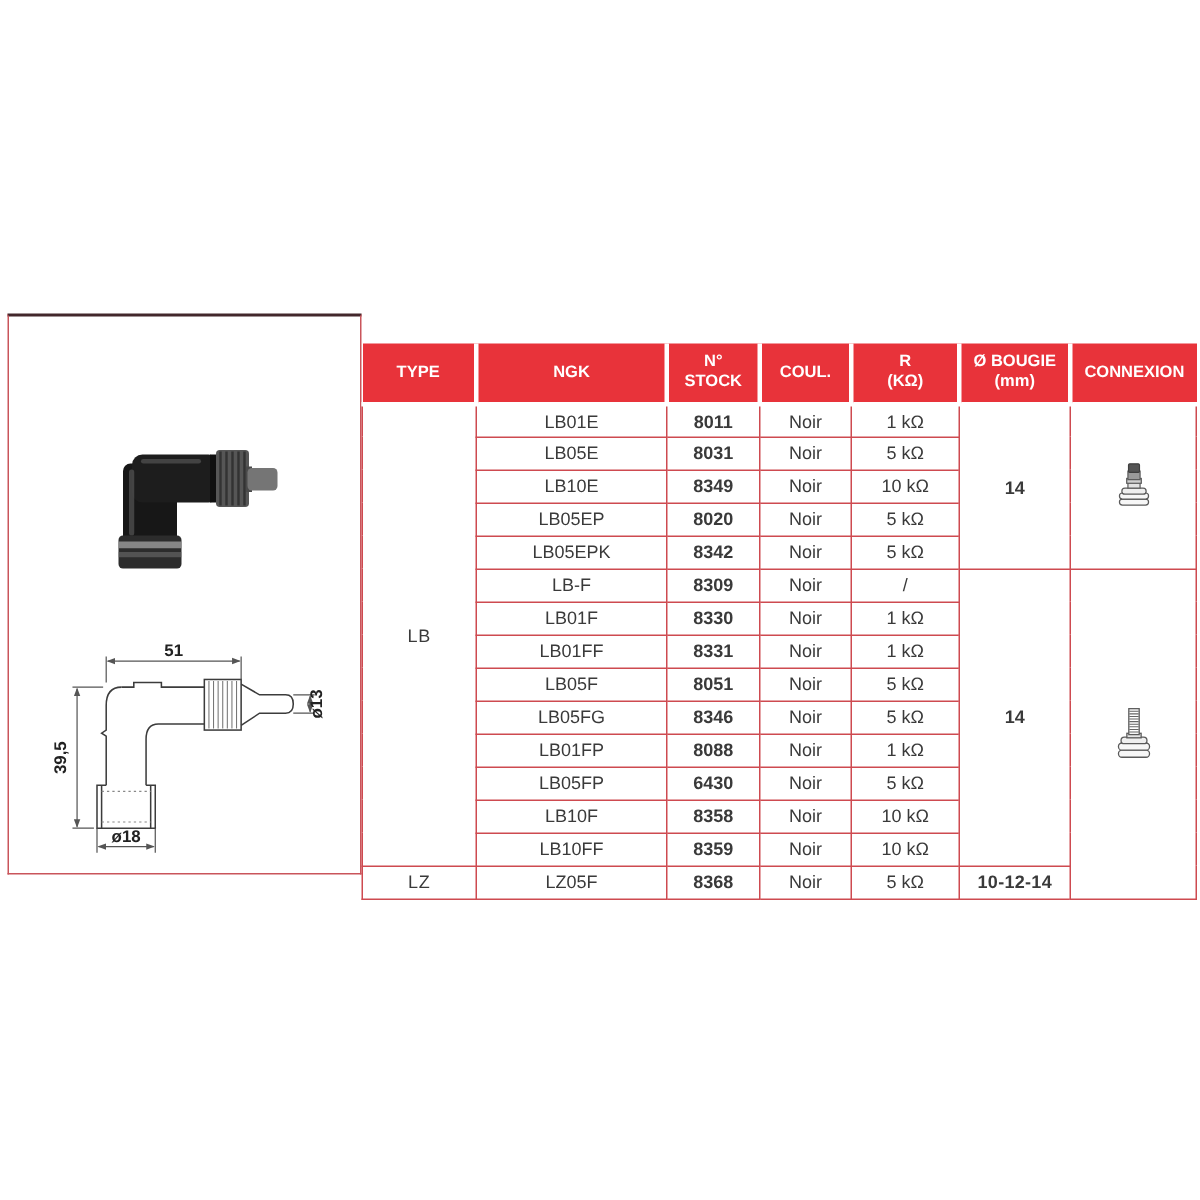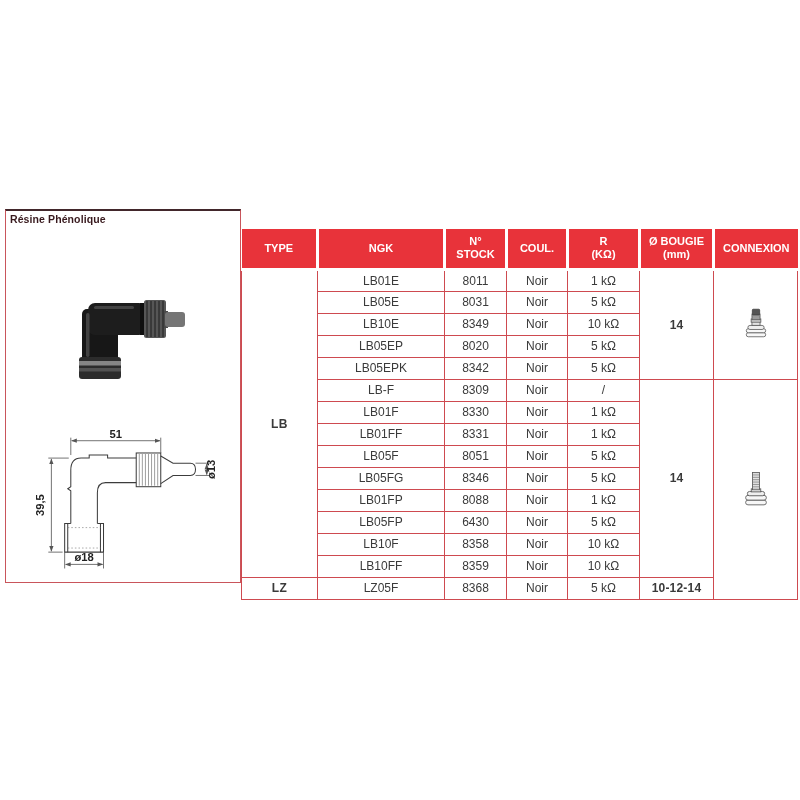--- a/index.html
+++ b/index.html
@@ -38,35 +38,34 @@
     height:40px;padding:0;text-align:center;
     border-right:3px solid #fff;border-bottom:3px solid #fff;
   }
   table.cat th:last-child{border-right:none;}
   table.cat td{
     border:1px solid var(--red-border);
     height:22px;padding:0;font-size:12px;color:var(--ink);
     text-align:center;vertical-align:middle;background:#fff;
   }
   td.ngk{text-align:left;padding-left:8px;}
-  td.stock{font-weight:normal;color:#000;font-size:12.5px;}
+  td.stock{font-weight:bold;color:#000;font-size:12.5px;}
   td.coul{background:var(--noir-bg);}
-  td.type-cell{font-weight:bold;color:#000;font-size:19px;letter-spacing:.5px;}
+  td.type-cell{font-weight:normal;color:#000;font-size:19px;letter-spacing:.5px;}
   td.type-lz{font-size:16px;}
   td.bougie{font-size:12px;font-weight:bold;}
   td.bougie-lz{font-size:11px;letter-spacing:.2px;}
   .conn-icon{display:inline-block;line-height:0;}
 </style>
 </head>
 <body>
 
 <div class="stage">
 
   <div class="panel">
-    <div class="panel-title">Résine Phénolique</div>
 
     <svg class="photo" viewBox="0 0 120 90" aria-hidden="true">
       <rect x="14" y="14" width="36" height="56" rx="5" fill="#171717"></rect>
       <rect x="20" y="8" width="58" height="32" rx="7" fill="#1d1d1d"></rect>
       <rect x="26" y="11" width="40" height="3" rx="1.5" fill="#4d4d4d" opacity="0.8"></rect>
       <rect x="18" y="18" width="3.5" height="44" rx="1.7" fill="#555" opacity="0.7"></rect>
       <rect x="11" y="62" width="42" height="22" rx="3" fill="#2c2c2c"></rect>
       <rect x="11" y="66" width="42" height="4.5" fill="#969696" opacity="0.85"></rect>
       <rect x="11" y="73" width="42" height="3.5" fill="#6e6e6e" opacity="0.6"></rect>
       <rect x="72" y="8" width="6" height="32" fill="#0f0f0f"></rect>

